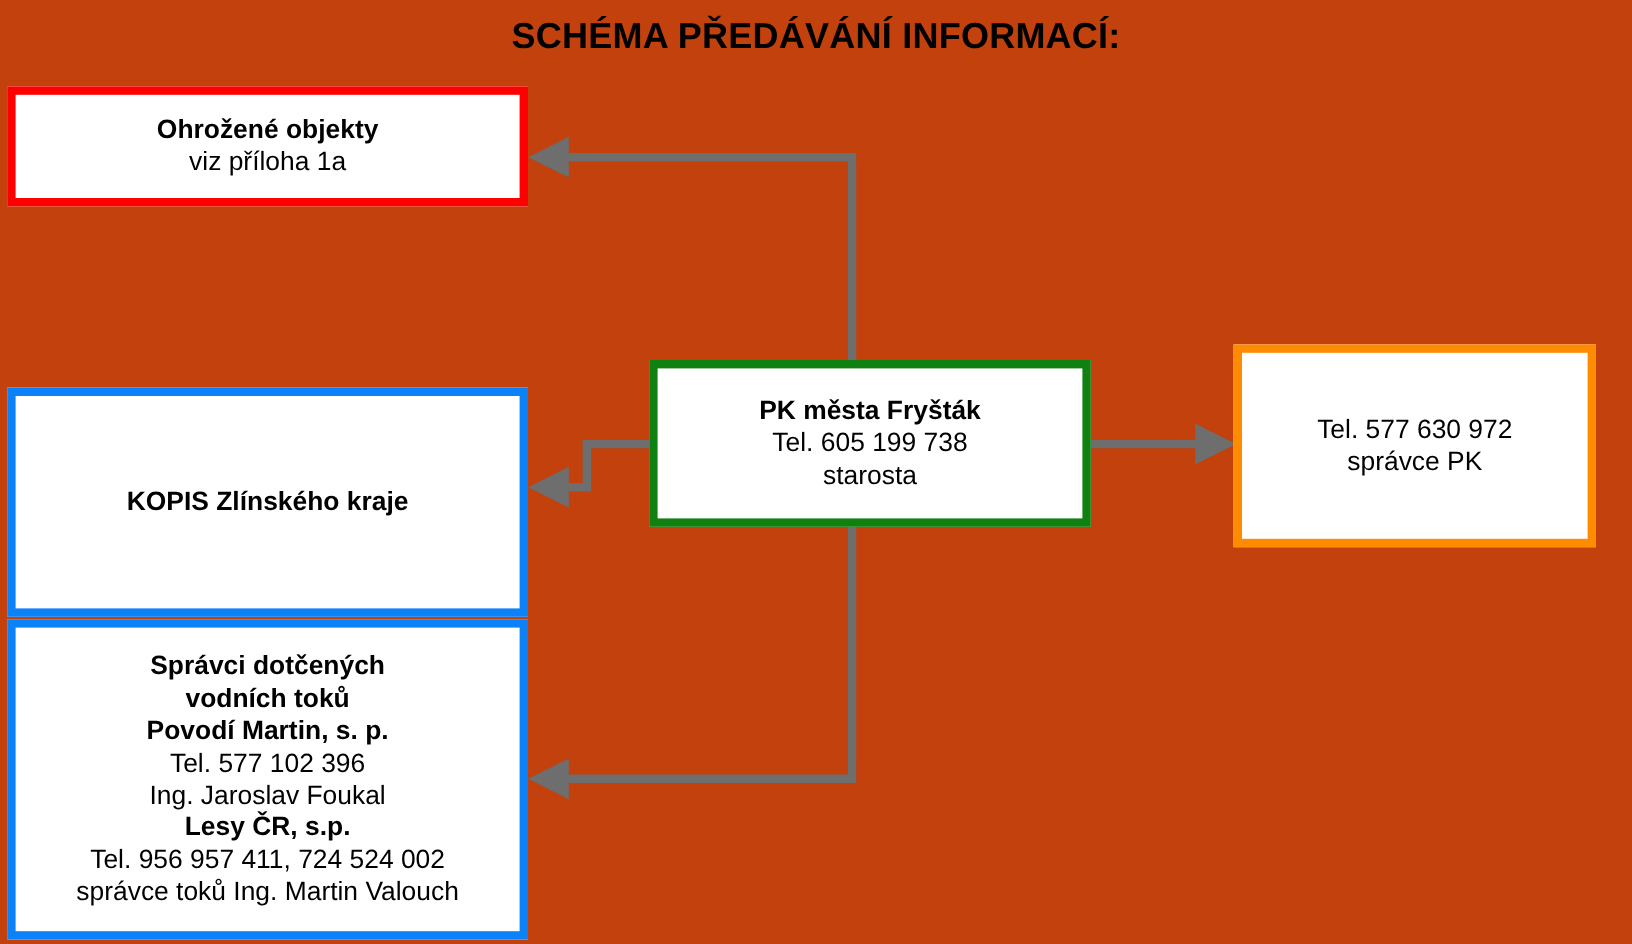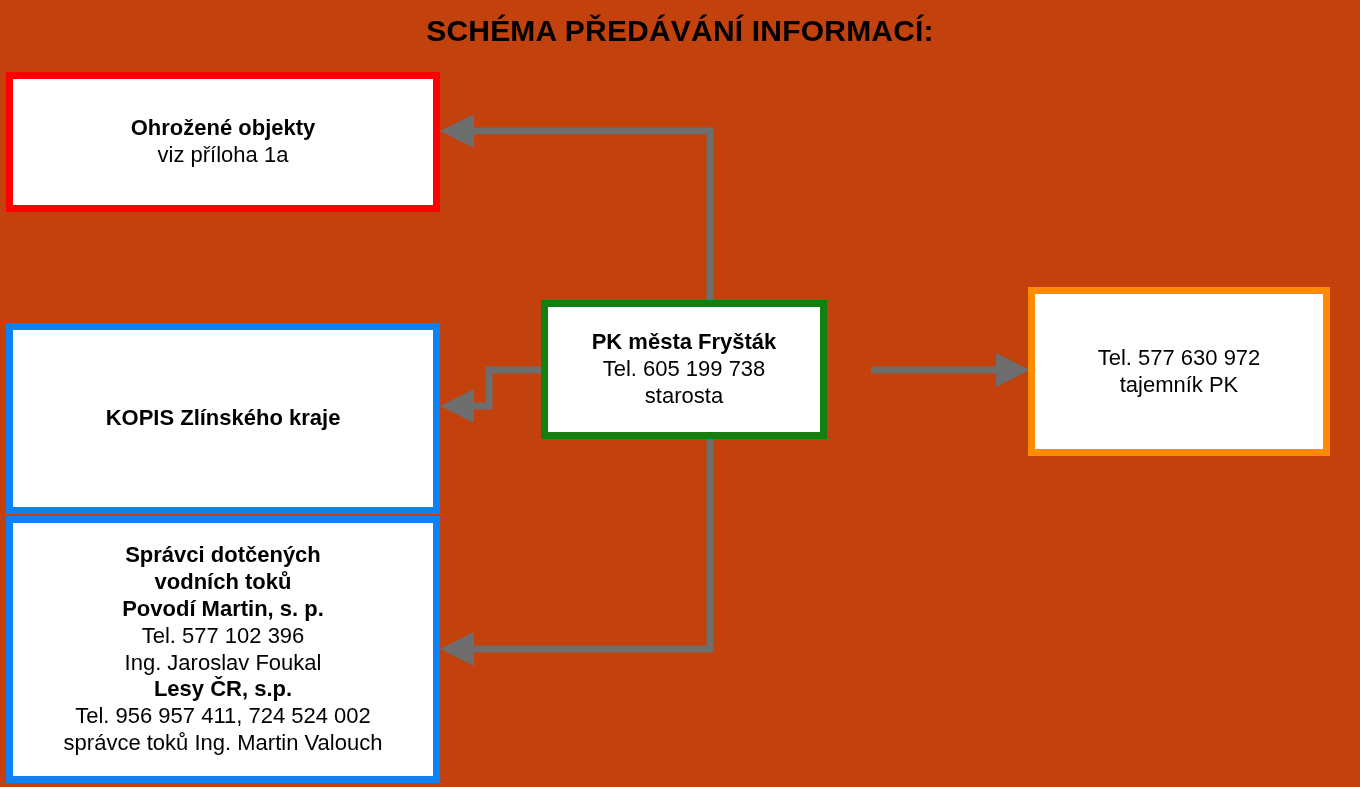--- a/index.html
+++ b/index.html
@@ -47,39 +47,39 @@
   }
   .node .ln {
     display: block;
     white-space: nowrap;
   }
   .node .ln.b { font-weight: bold; }
 
   
   #node-ohrozene-objekty {
     left: 6px;  top: 72px;
-    width: 434px; height: 140px;
+    width: 434px; height: 100px;
     border: 7px solid var(--red, #FF0000);
     font-size: 22px;
   }
   #node-kopis {
     left: 6px;  top: 323px;
     width: 434px; height: 191px;
     border: 7px solid var(--blue, #0B82F7);
     font-size: 22px;
   }
   #node-spravci {
     left: 6px;  top: 516px;
     width: 434px; height: 267px;
     border: 7px solid var(--blue, #0B82F7);
     font-size: 22px;
   }
   #node-pk-frystak {
     left: 541px; top: 300px;
-    width: 286px; height: 139px;
+    width: 368px; height: 139px;
     border: 7px solid var(--green, #108010);
     font-size: 22px;
   }
   #node-pk-orp-zlin {
     left: 1028px; top: 287px;
     width: 302px; height: 169px;
     border: 7px solid var(--orange, #FF8C00);
     font-size: 22px;
   }
 
@@ -146,16 +146,16 @@
   </div>
 
   <div class="node" id="node-pk-frystak" style="border-color: rgb(16, 128, 16);">
     <span class="ln b">PK města Fryšták</span>
     <span class="ln">Tel. 605 199 738</span>
     <span class="ln">starosta</span>
   </div>
 
   <div class="node" id="node-pk-orp-zlin" style="border-color: rgb(255, 140, 0);">
     <span class="ln">Tel. 577 630 972</span>
-    <span class="ln">tajemník PK</span>
+    <span class="ln">správce PK</span>
   </div>
 
 </div>
 
 </body></html>

